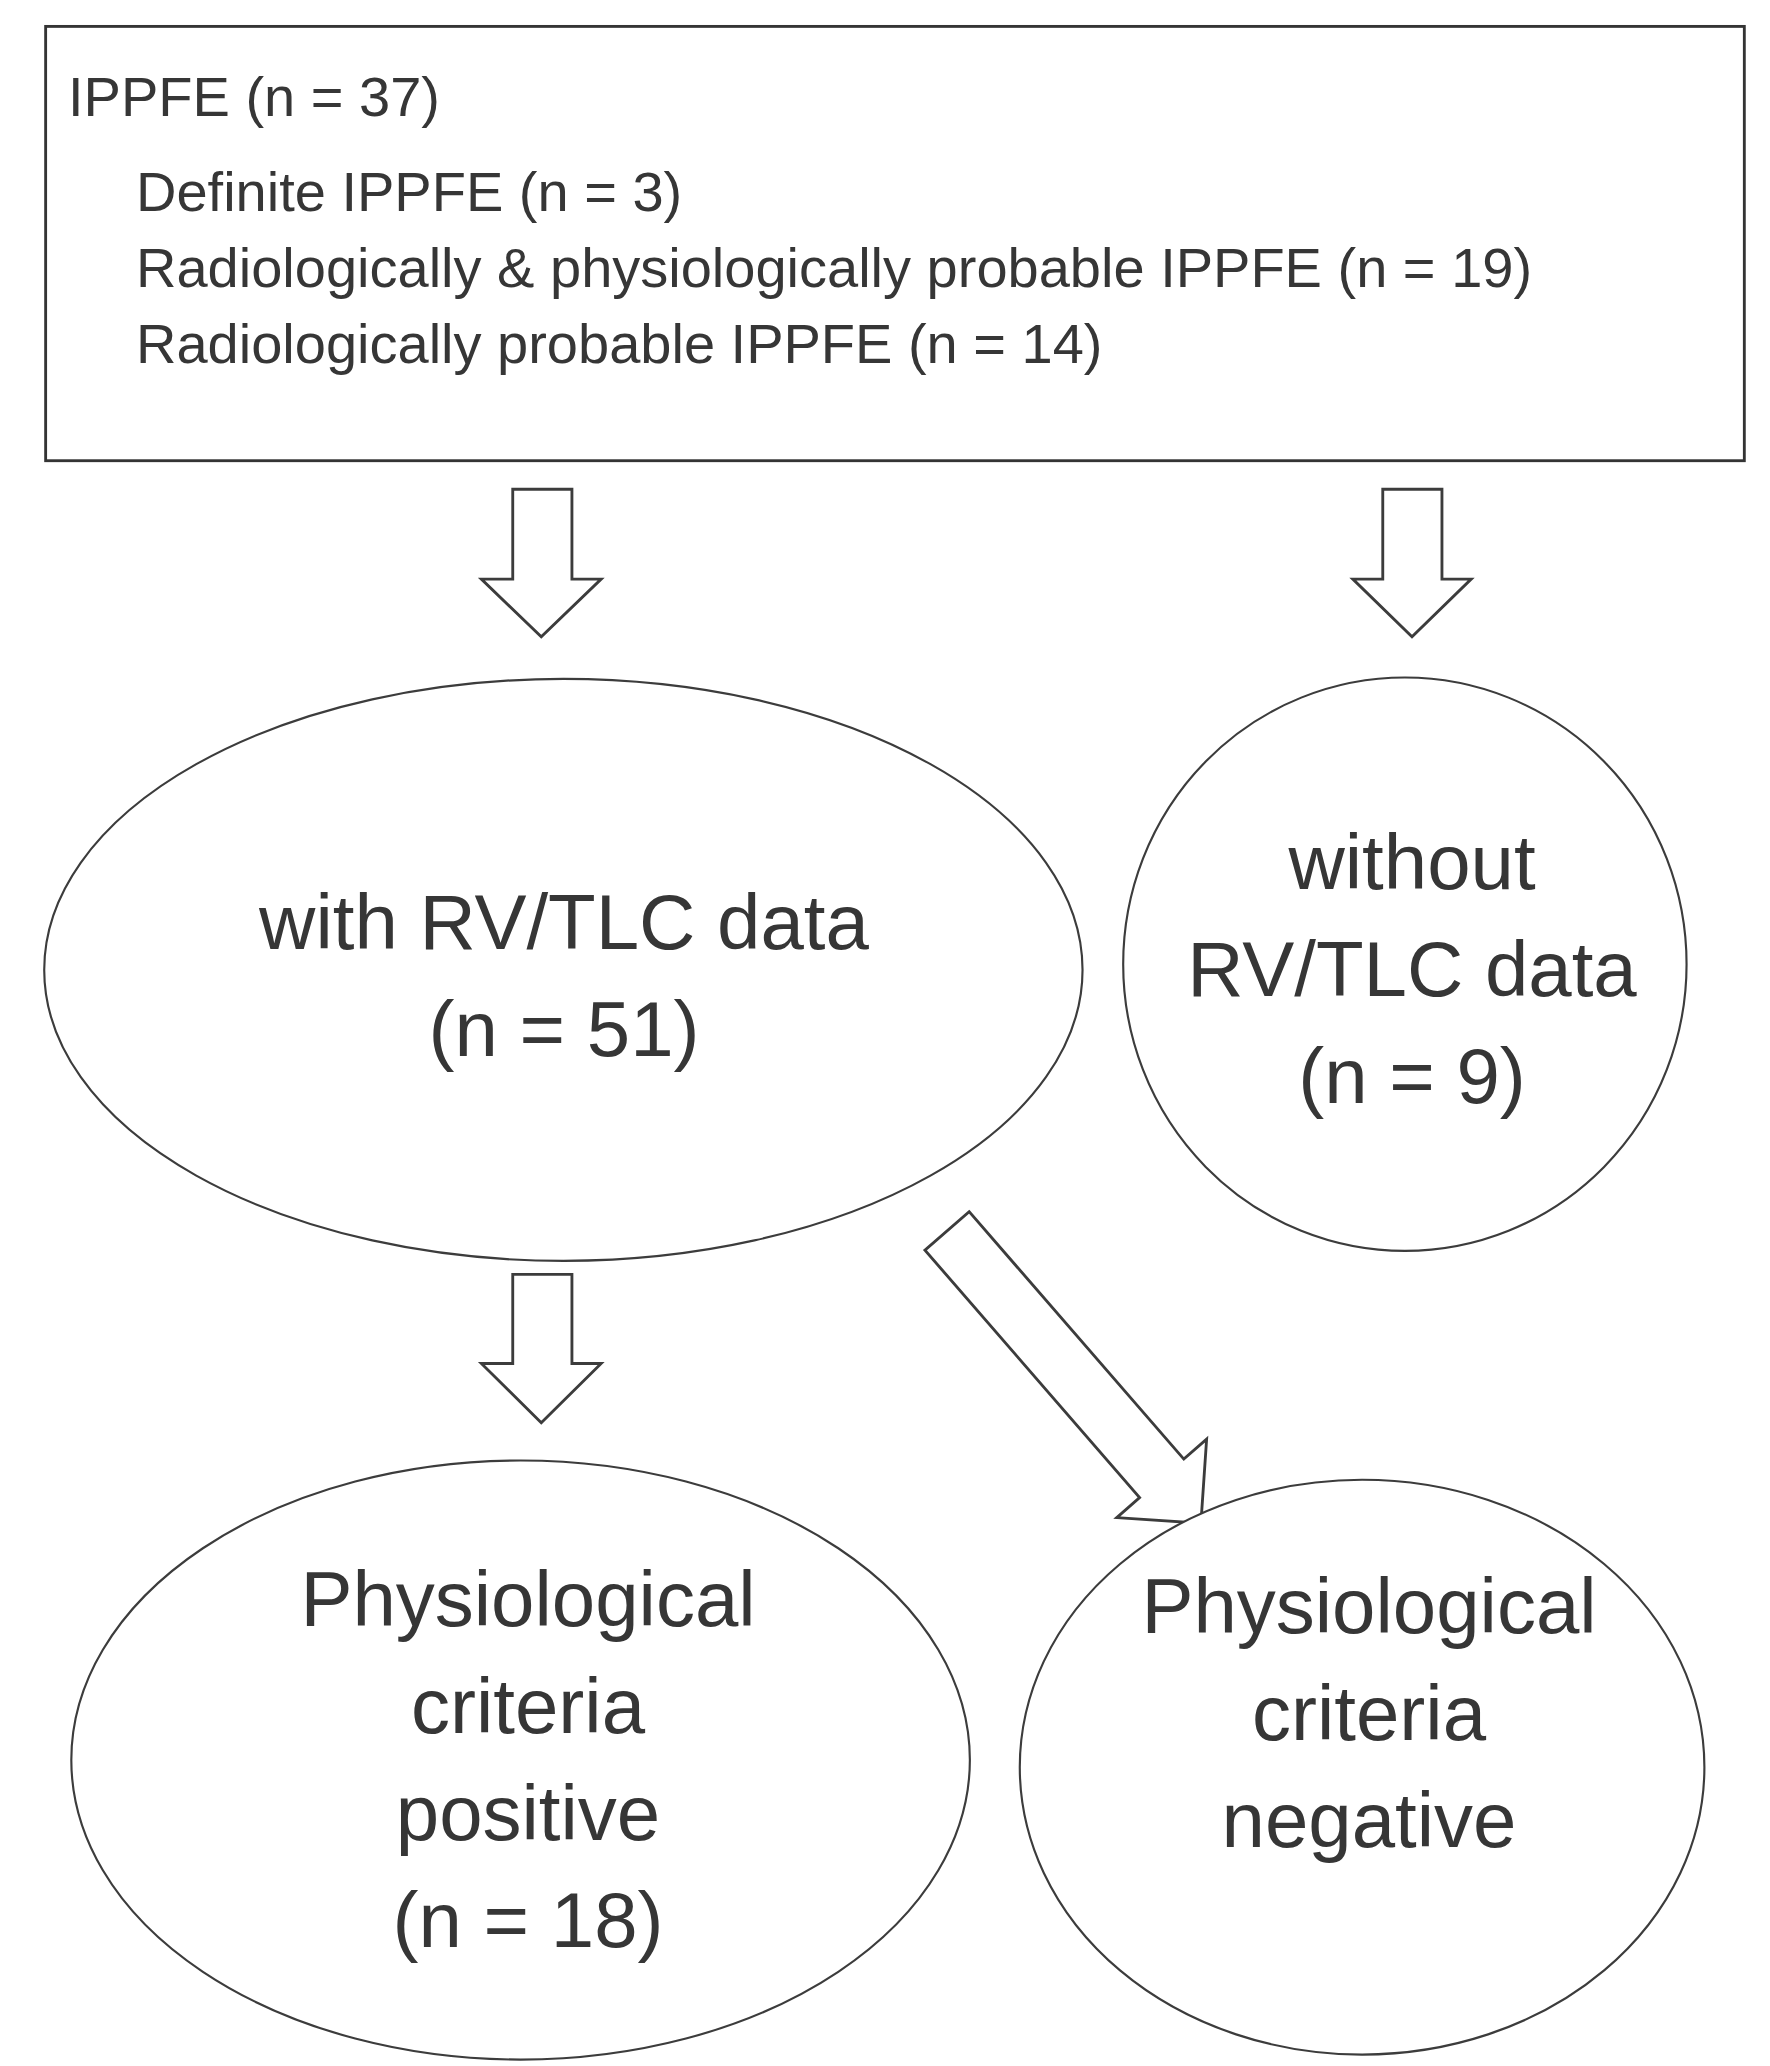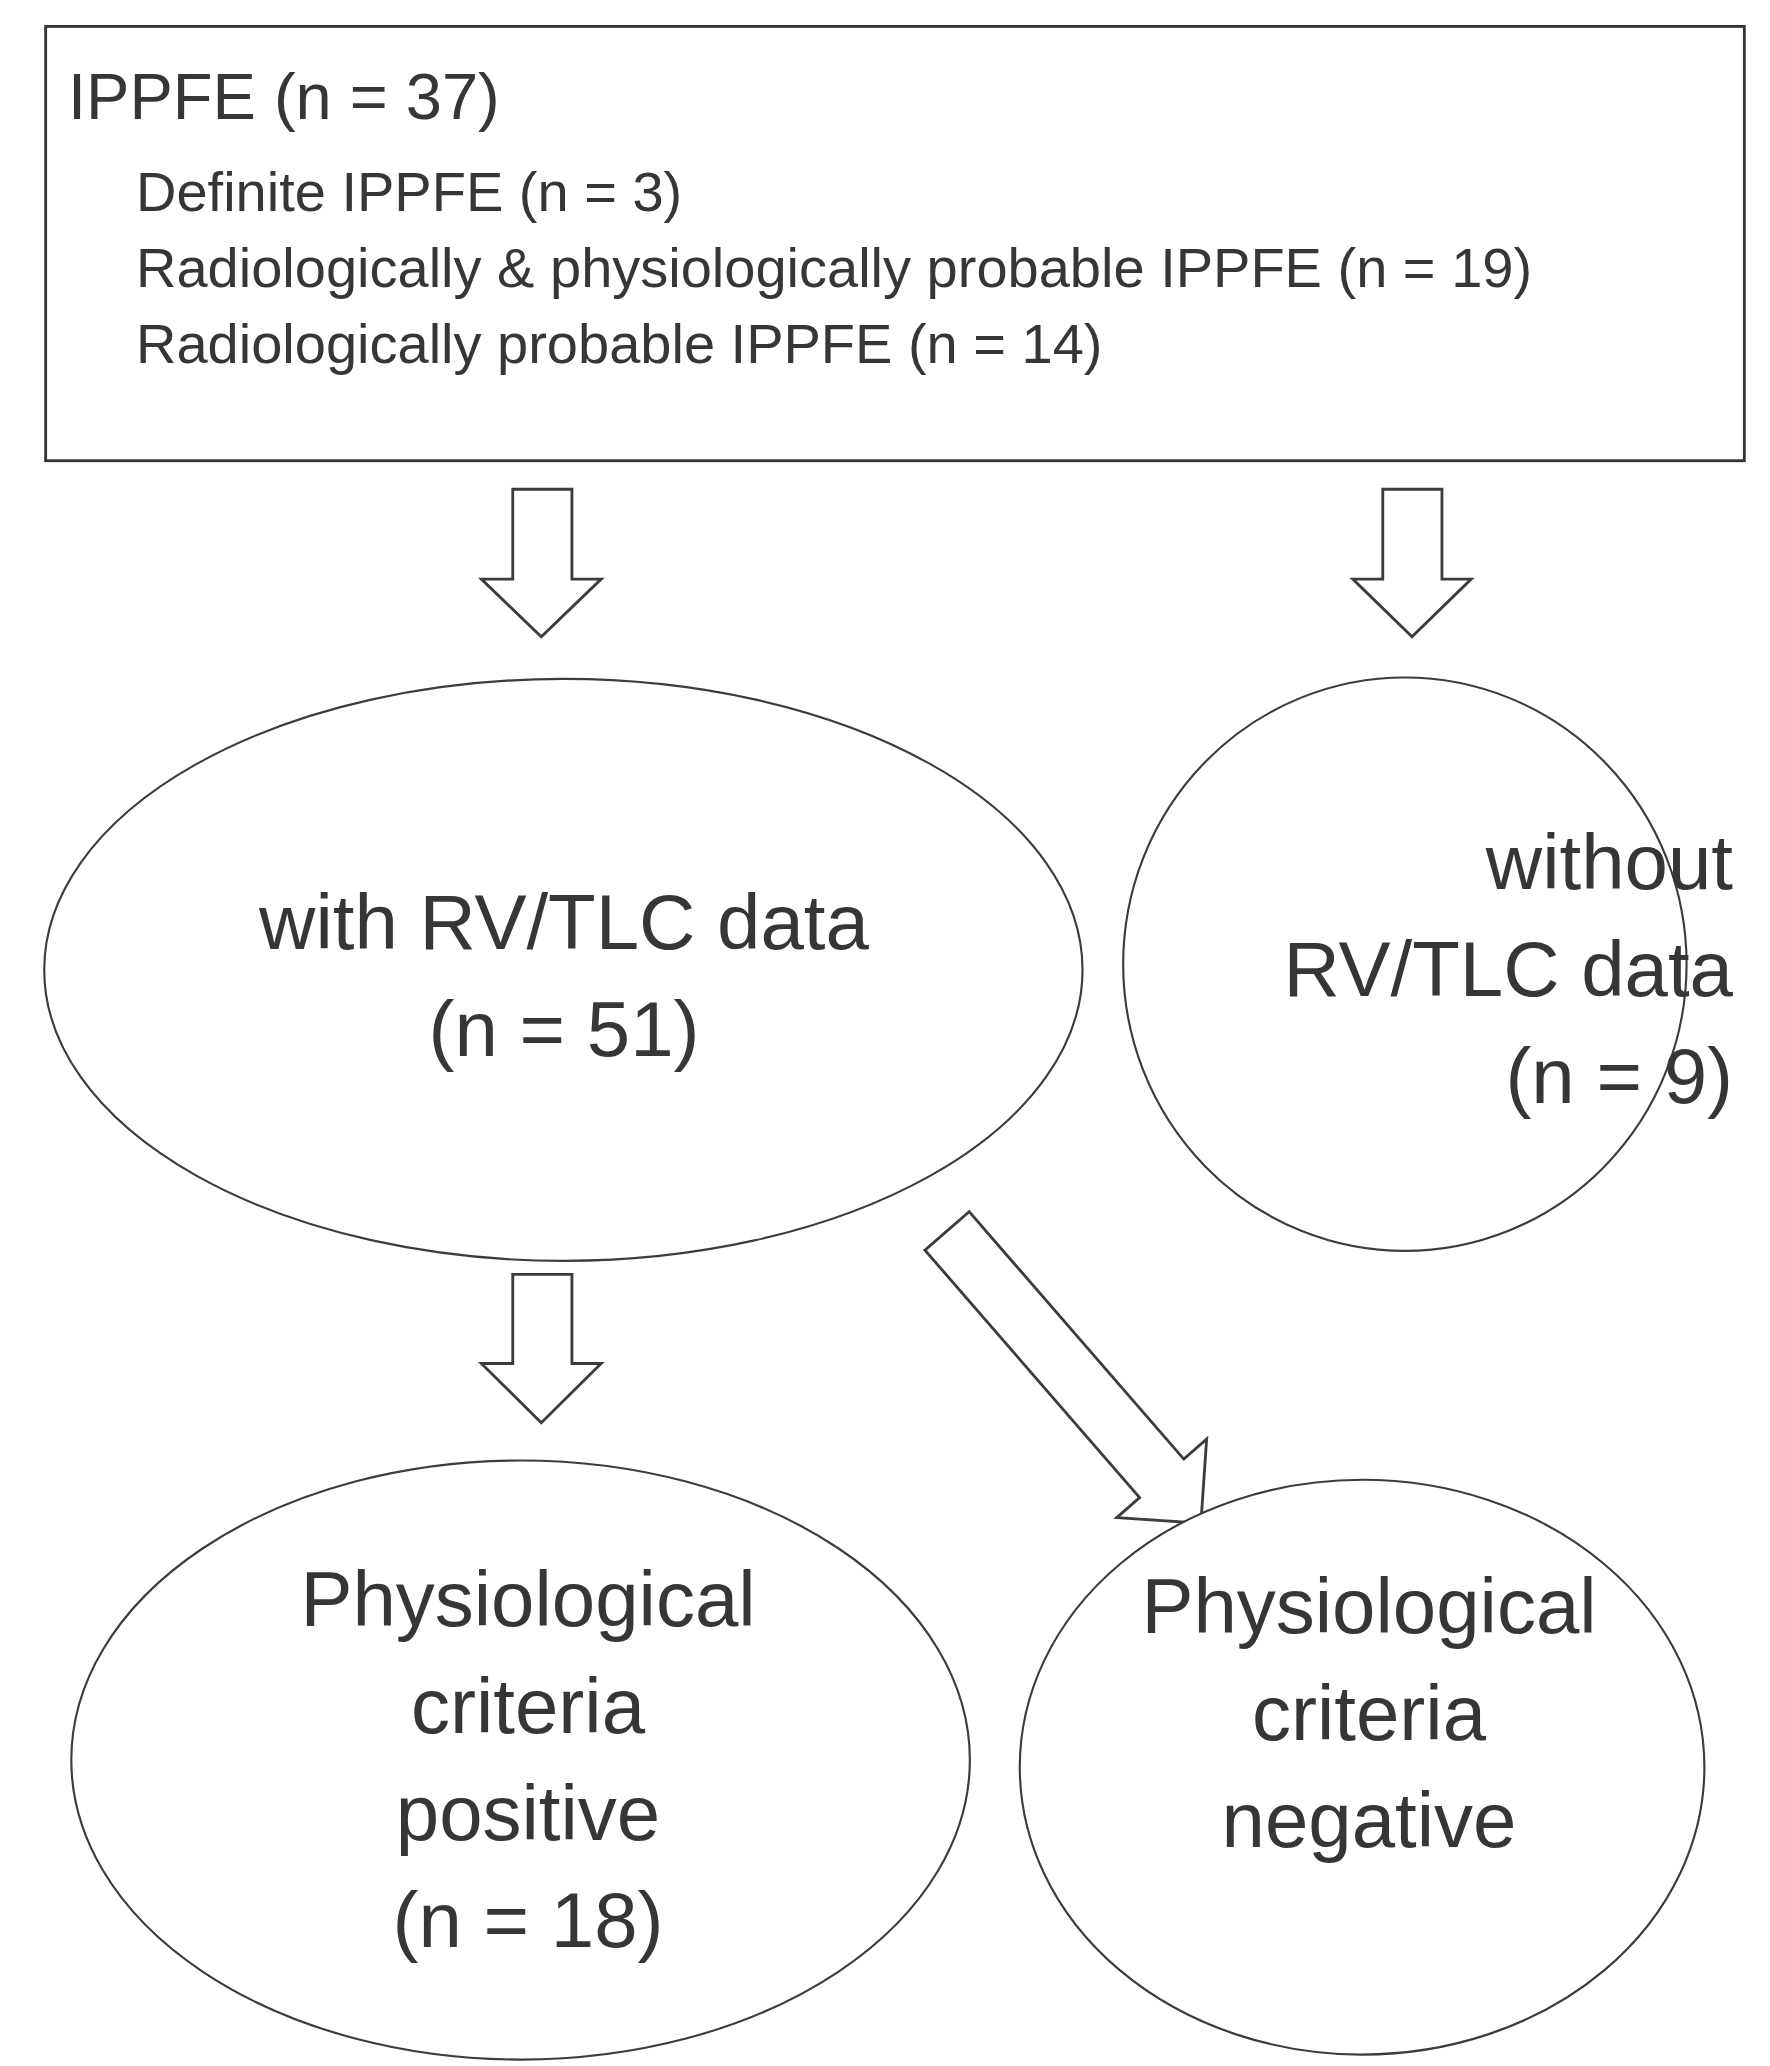--- a/index.html
+++ b/index.html
@@ -22,39 +22,39 @@
     top: 0;
   }
   .txt {
     position: absolute;
     color: #363636;
     -webkit-font-smoothing: antialiased;
   }
   .box-title {
     left: 68px;
     top: 55px;
-    font-size: 65px;
+    font-size: 56px;
     line-height: 84px;
     white-space: nowrap;
   }
   .box-list {
     left: 136px;
     top: 154px;
     font-size: 56px;
     line-height: 76px;
     white-space: nowrap;
   }
   .node-label {
     font-size: 78px;
     line-height: 107px;
     text-align: center;
   }
   .node-label div { white-space: nowrap; }
   .lbl-with     { left: 136px;  top: 869px; width: 856px; }
-  .lbl-without  { left: 1091px; top: 809px; width: 642px; text-align: right;  }
+  .lbl-without  { left: 1091px; top: 809px; width: 642px;  }
   .lbl-positive { left: 100px;  top: 1546px; width: 856px; }
   .lbl-negative { left: 1048px; top: 1553px; width: 642px;  }
 </style>
 </head>
 <body>
 
 <div class="canvas">
 
   <svg width="1770" height="2066" viewBox="0 0 2482 2897">
 

